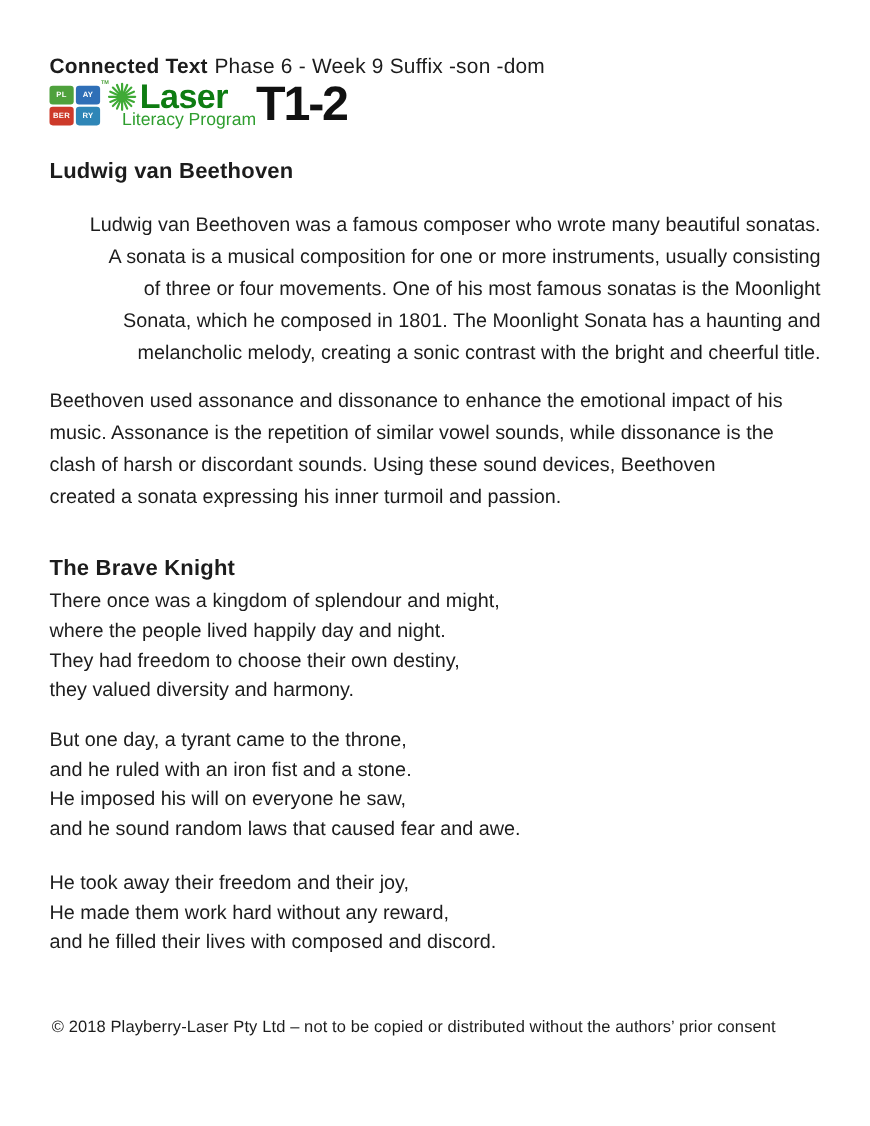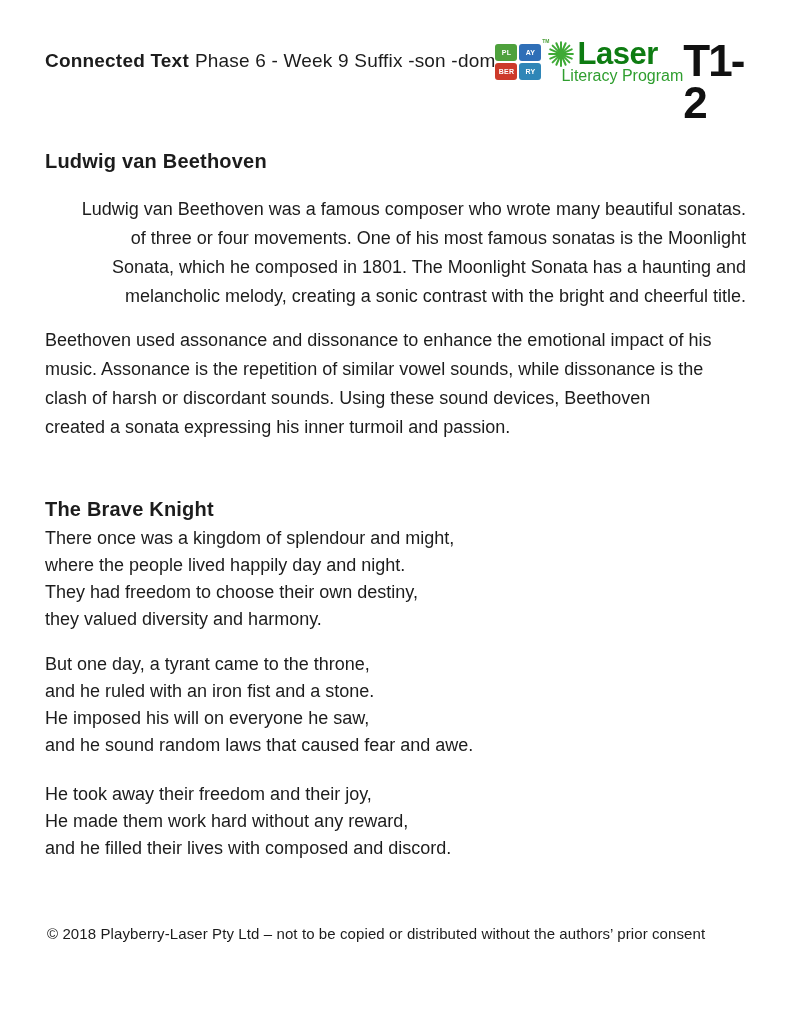--- a/index.html
+++ b/index.html
@@ -13,20 +13,21 @@
     color: #1c1c1c;
     overflow: hidden;
   }
   .content { padding: 38px 45px 0 45px; }
 
   
   .header-row {
     display: flex;
     justify-content: flex-end;
     align-items: flex-start;
+    flex-direction: column;
   }
   .doc-title {
     font-size: 19px;
     padding-top: 12px;
     letter-spacing: 0.2px;
     white-space: nowrap;
   }
   .doc-title .bold { font-weight: bold; }
   .doc-title .rest { margin-left: 6px; }
 
@@ -89,21 +90,21 @@
     font-size: 20px;
     font-weight: bold;
     letter-spacing: 0.2px;
   }
   .beethoven-heading { margin-top: 26px; }
   .para { font-size: 18px; line-height: 29px; }
   .para .line { white-space: nowrap; }
   .para-1 { margin-top: 22px; text-align: right; }
   .para-2 { margin-top: 15px; }
 
-  .poem-heading { margin-top: 56px; }
+  .poem-heading { margin-top: 40px; }
   .stanza { font-size: 18px; line-height: 27px; }
   .stanza .line { white-space: nowrap; }
   .stanza-1 { margin-top: 4px; }
   .stanza-2 { margin-top: 18px; }
   .stanza-3 { margin-top: 22px; }
 
   
   .footer {
     position: absolute;
     left: 47px;
@@ -152,20 +153,21 @@
           </div>
           <span class="brand-subtitle" style="color: rgb(47, 158, 47);">Literacy Program</span>
         </div>
         <div class="level-tag">T1-2</div>
       </div>
     </div>
 
     <h1 class="section-heading beethoven-heading">Ludwig van Beethoven</h1>
     <div class="para para-1">
         <div class="line">Ludwig van Beethoven was a famous composer who wrote many beautiful sonatas.</div>
+        <div class="line">A sonata is a musical composition for one or more instruments, usually consisting</div>
         <div class="line">of three or four movements. One of his most famous sonatas is the Moonlight</div>
         <div class="line">Sonata, which he composed in 1801. The Moonlight Sonata has a haunting and</div>
         <div class="line">melancholic melody, creating a sonic contrast with the bright and cheerful title.</div>
       </div>
     <div class="para para-2">
         <div class="line">Beethoven used assonance and dissonance to enhance the emotional impact of his</div>
         <div class="line">music. Assonance is the repetition of similar vowel sounds, while dissonance is the</div>
         <div class="line">clash of harsh or discordant sounds. Using these sound devices, Beethoven</div>
         <div class="line">created a sonata expressing his inner turmoil and passion.</div>
       </div>

